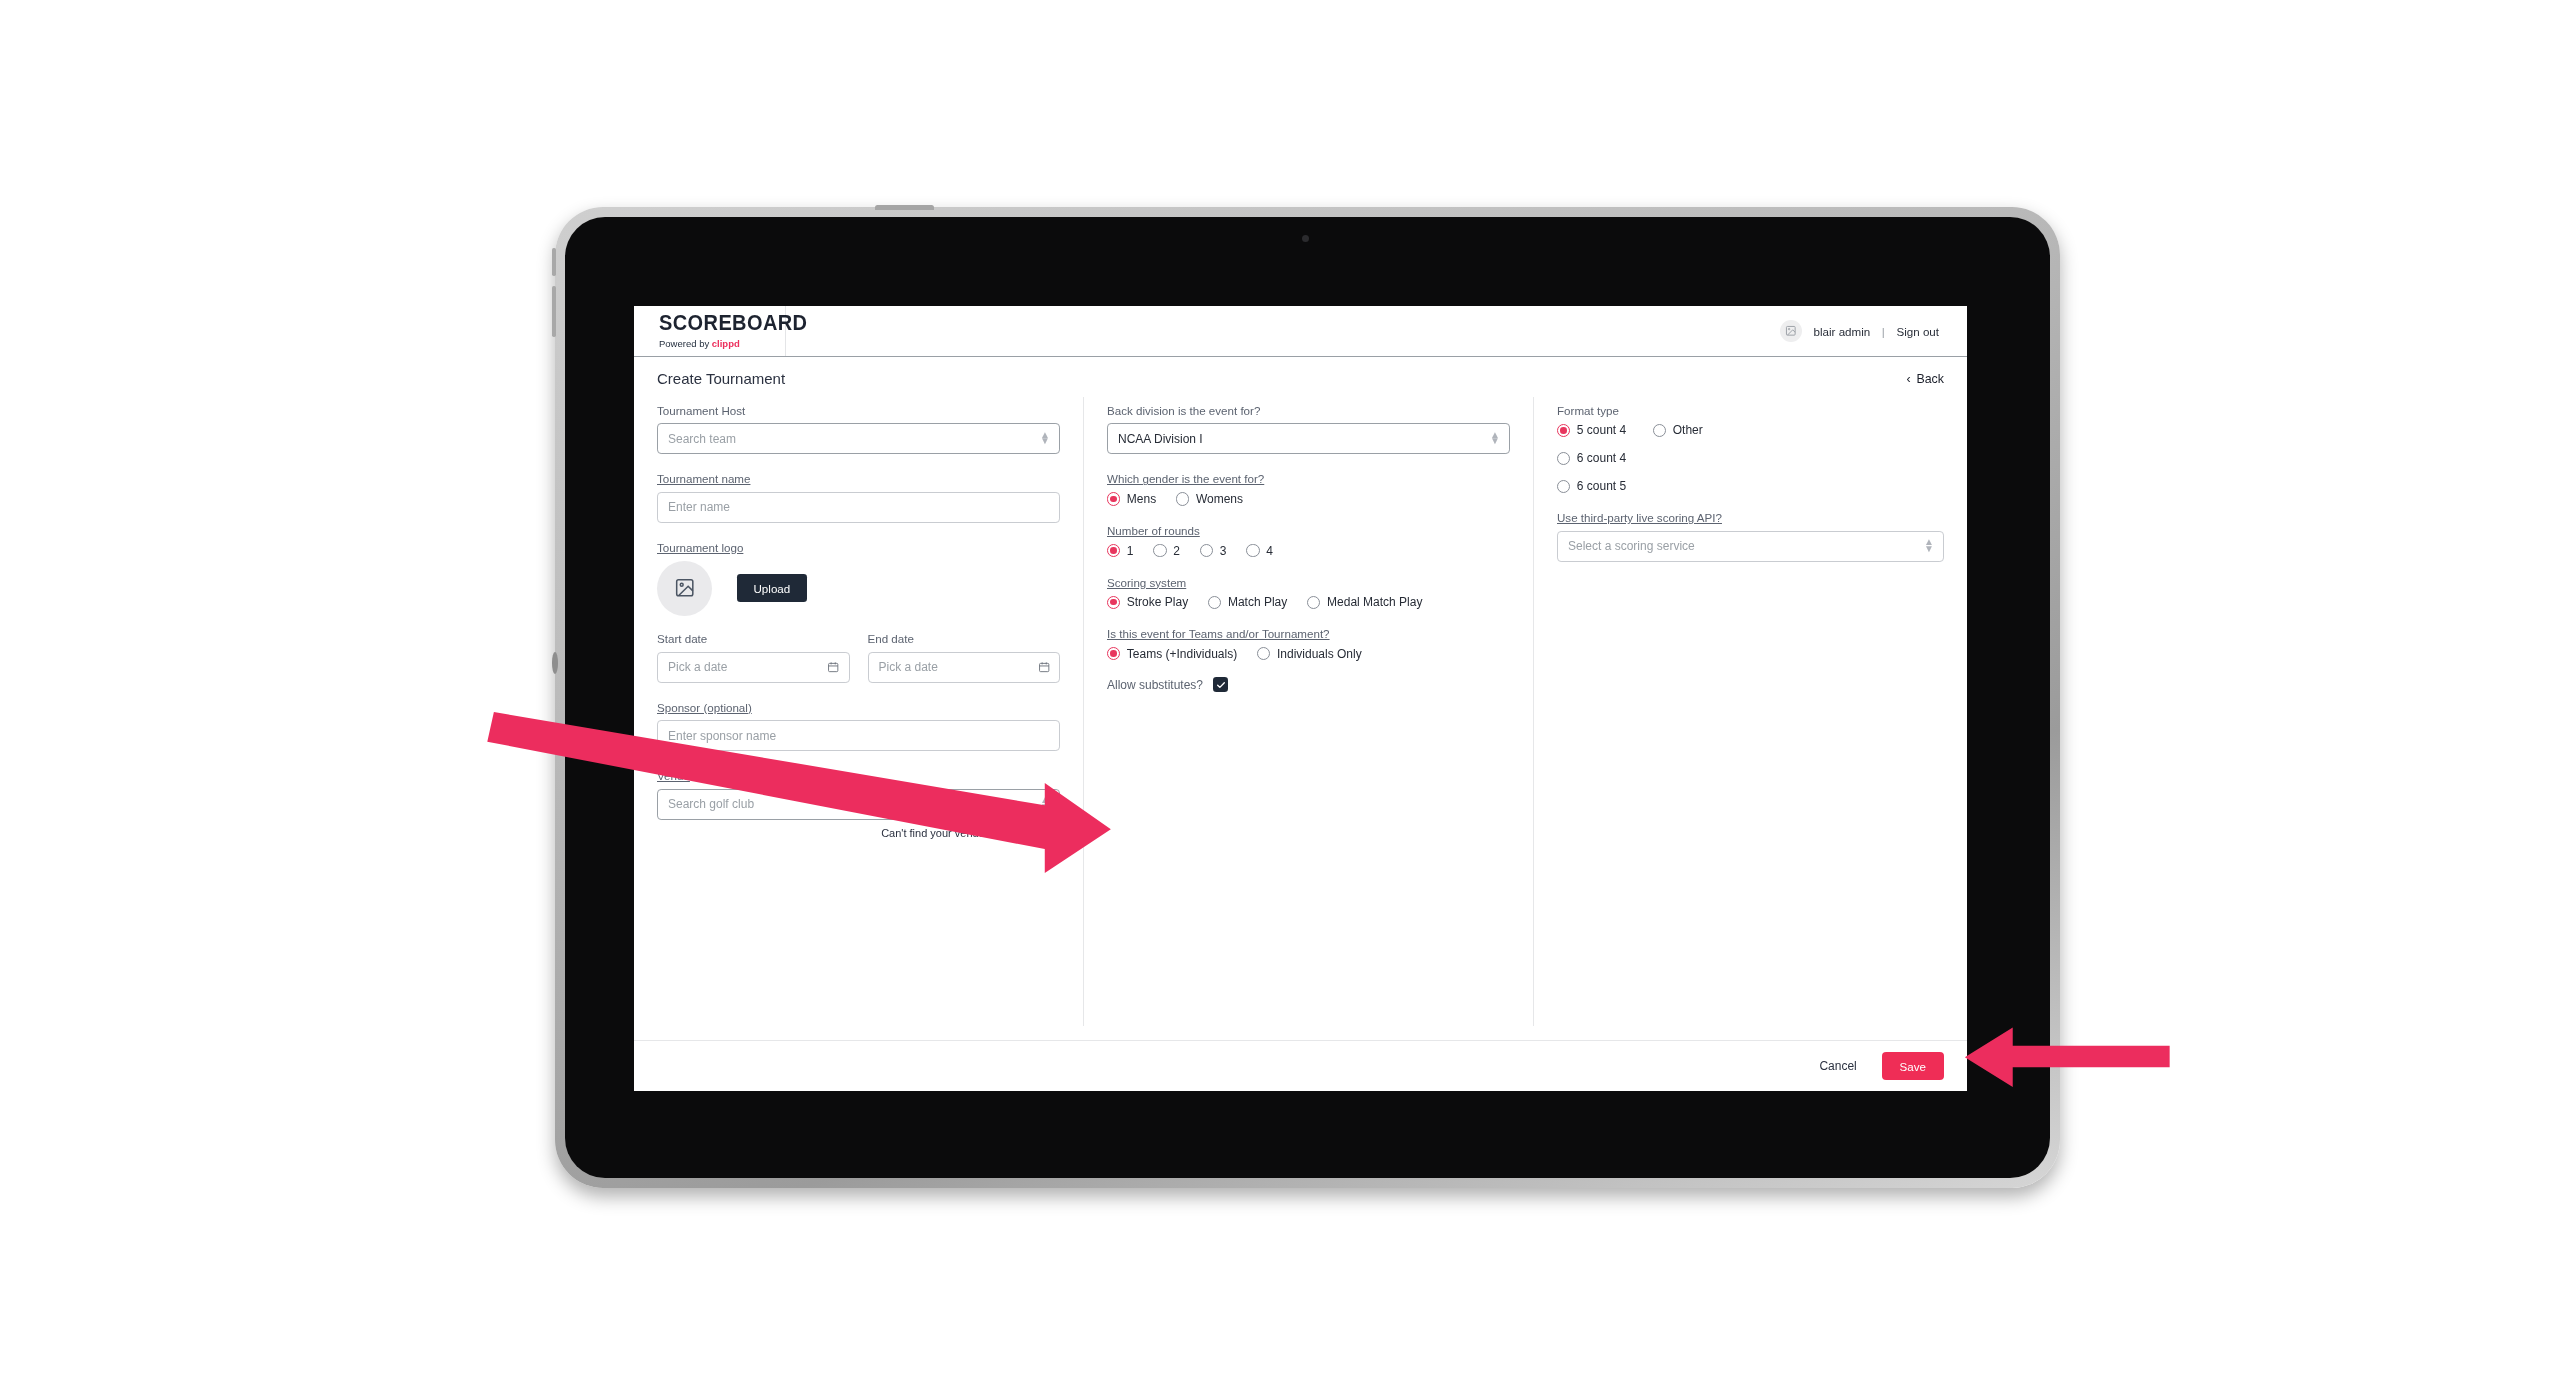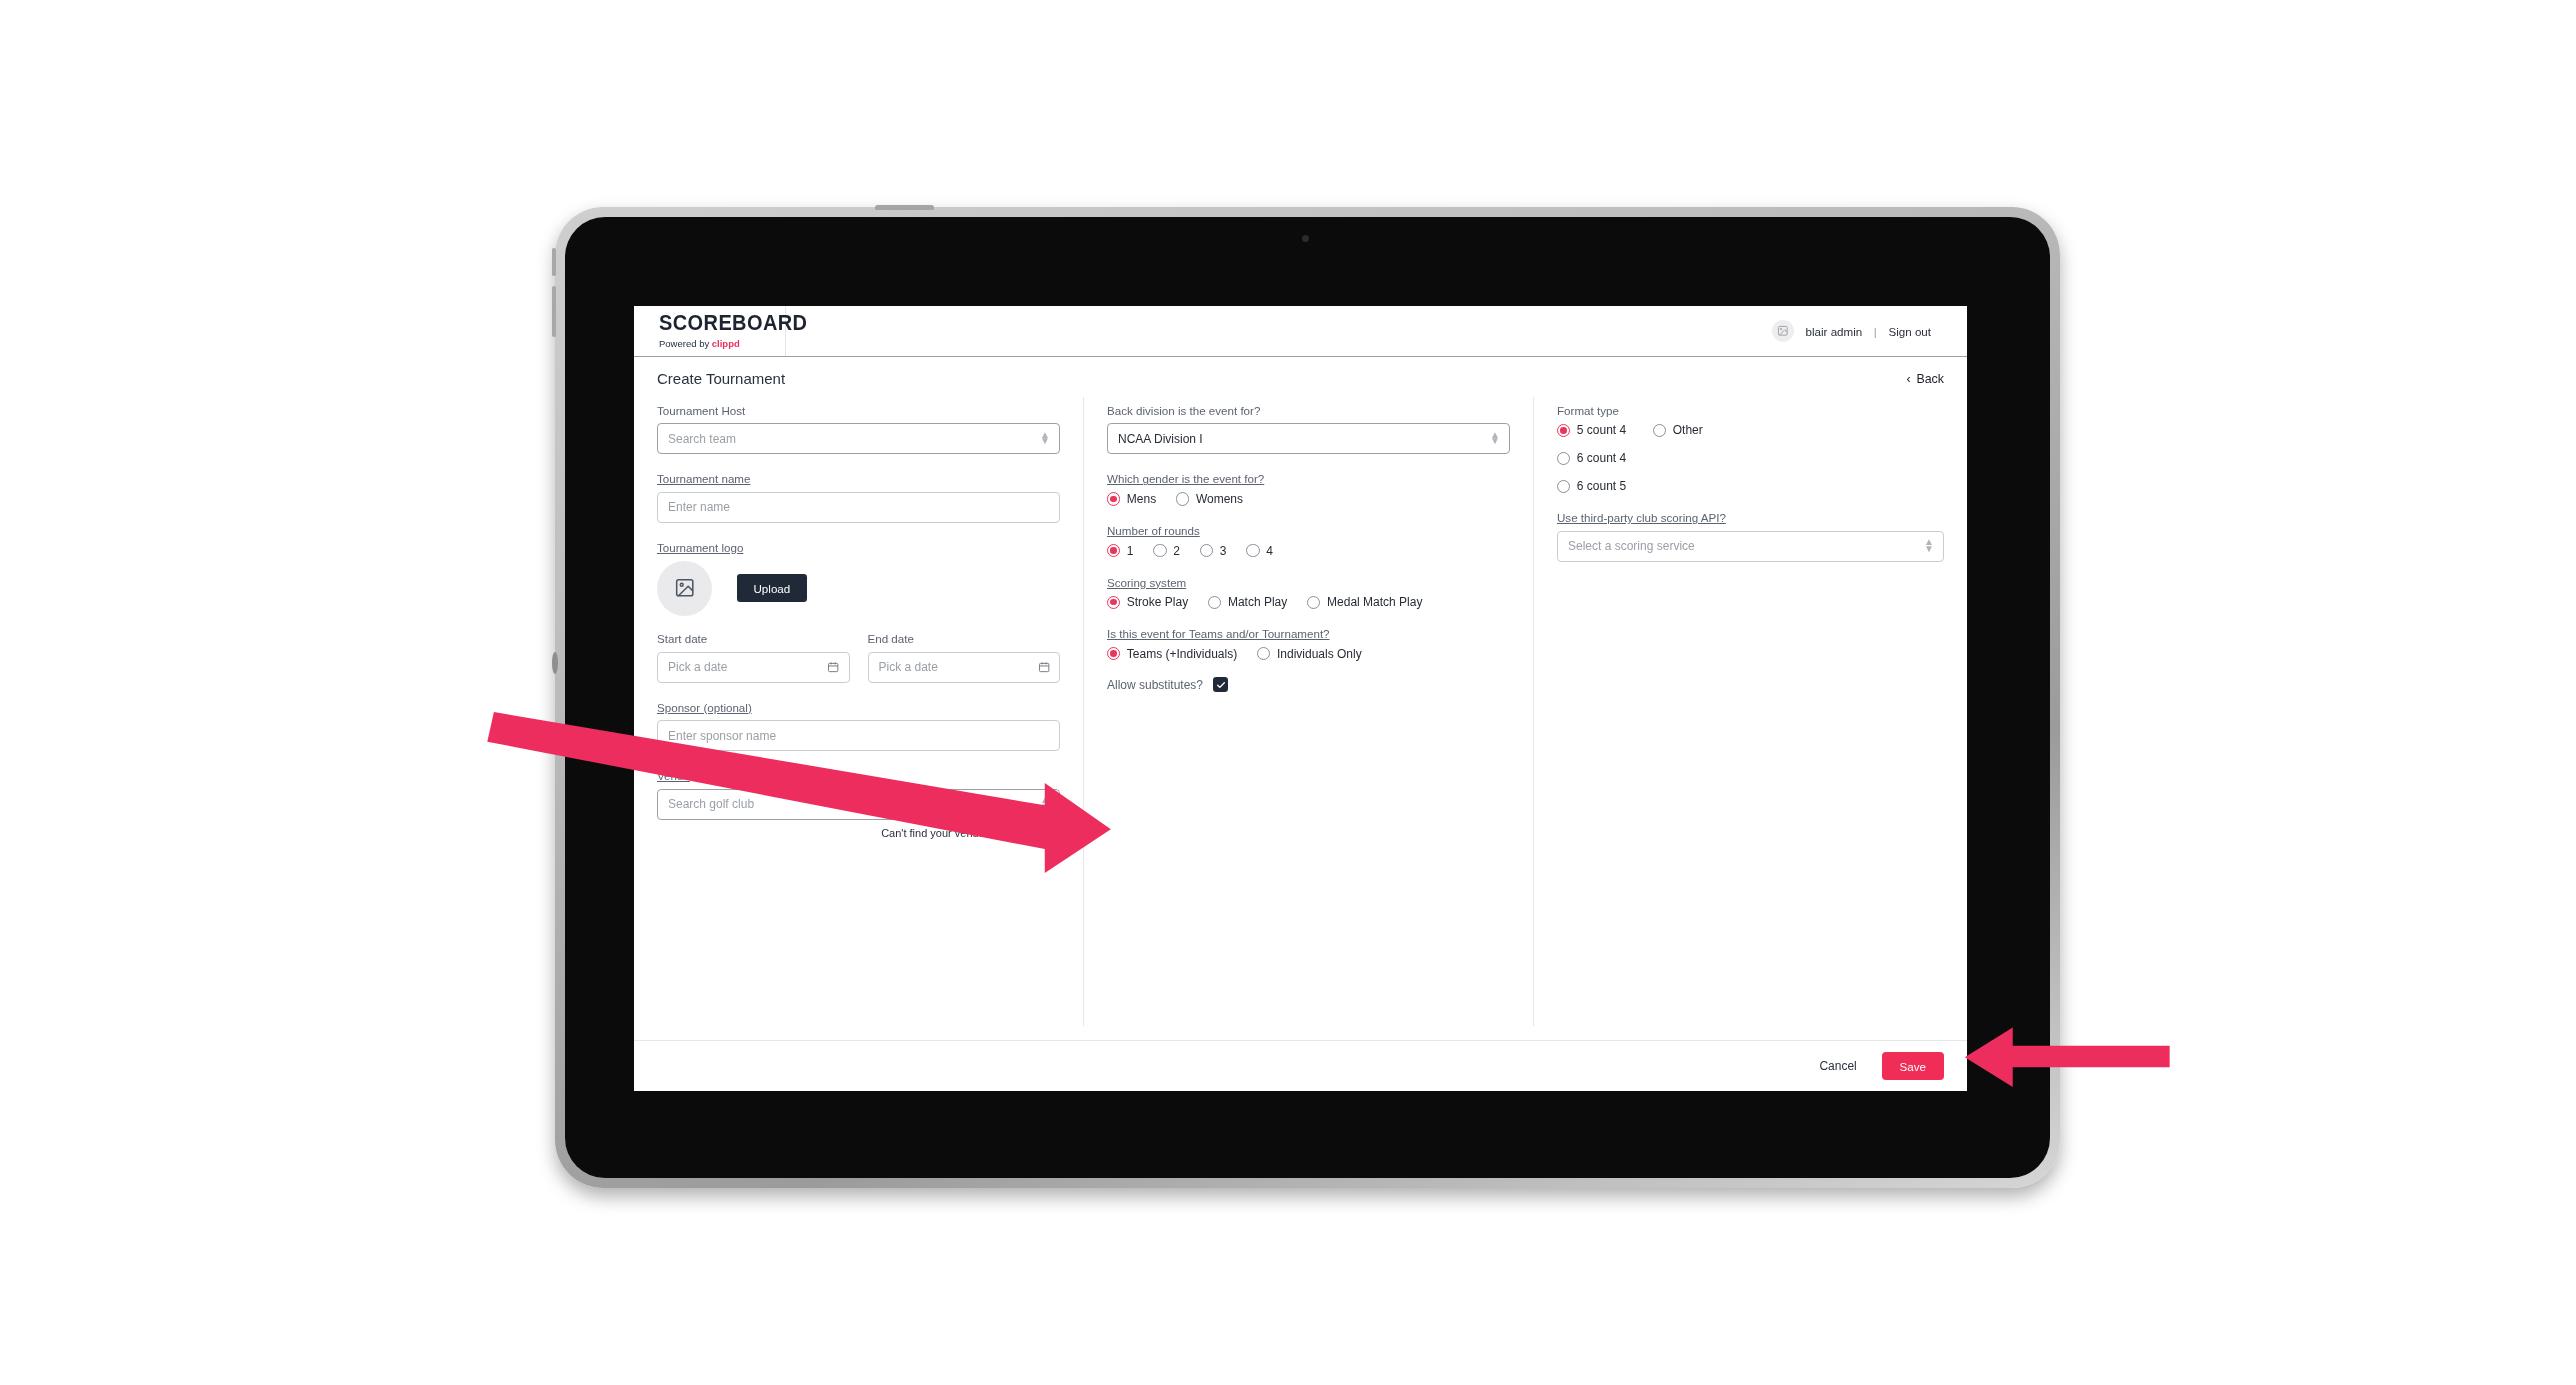--- a/index.html
+++ b/index.html
@@ -68,21 +68,21 @@
     display:flex; align-items:center; padding: 0 18px;
     font-size: 12px; letter-spacing: 0.6px; color:#2a2f3a;
     border-right: 0.8px solid #e4e5e7; cursor: pointer;
   }
   .navtab.active::after {
     content:""; position:absolute; left:0; right:0; bottom:-1.7px;
     height:2.5px; background:#c2185b;
   }
   .nav-right {
     margin-left:auto; display:flex; align-items:center; gap:11.6px;
-    padding-right: 36px; font-size: 11.6px; color:#2a2f3a;
+    padding-right: 28px; font-size: 11.6px; color:#2a2f3a;
   }
   .avatar {
     width:22px; height:22px; border-radius:50%; background:#eeeeef;
     display:flex; align-items:center; justify-content:center; color:#9aa0a6;
   }
   .nav-right .sep { color:#9aa0a6; }
   .nav-right a { color:#2a2f3a; text-decoration:none; cursor:pointer; }
 
   
   .pagehead {
@@ -406,21 +406,21 @@
             <span class="rad-lbl">6 count 4</span>
           </label>
           <span></span>
           <label class="radio-item">
             <span class="rad"></span>
             <span class="rad-lbl">6 count 5</span>
           </label>
           <span></span>
         </div>
 
-        <div class="fld-label mt">Use third-party club scoring API?</div>
+        <div class="fld-label mt">Use third-party live scoring API?</div>
         <div class="inp light">
           <span>Select a scoring service</span>
           <span class="stepper">
               <span>▲</span>
               <span>▼</span>
             </span>
         </div>
       </div>
     </div>
 

